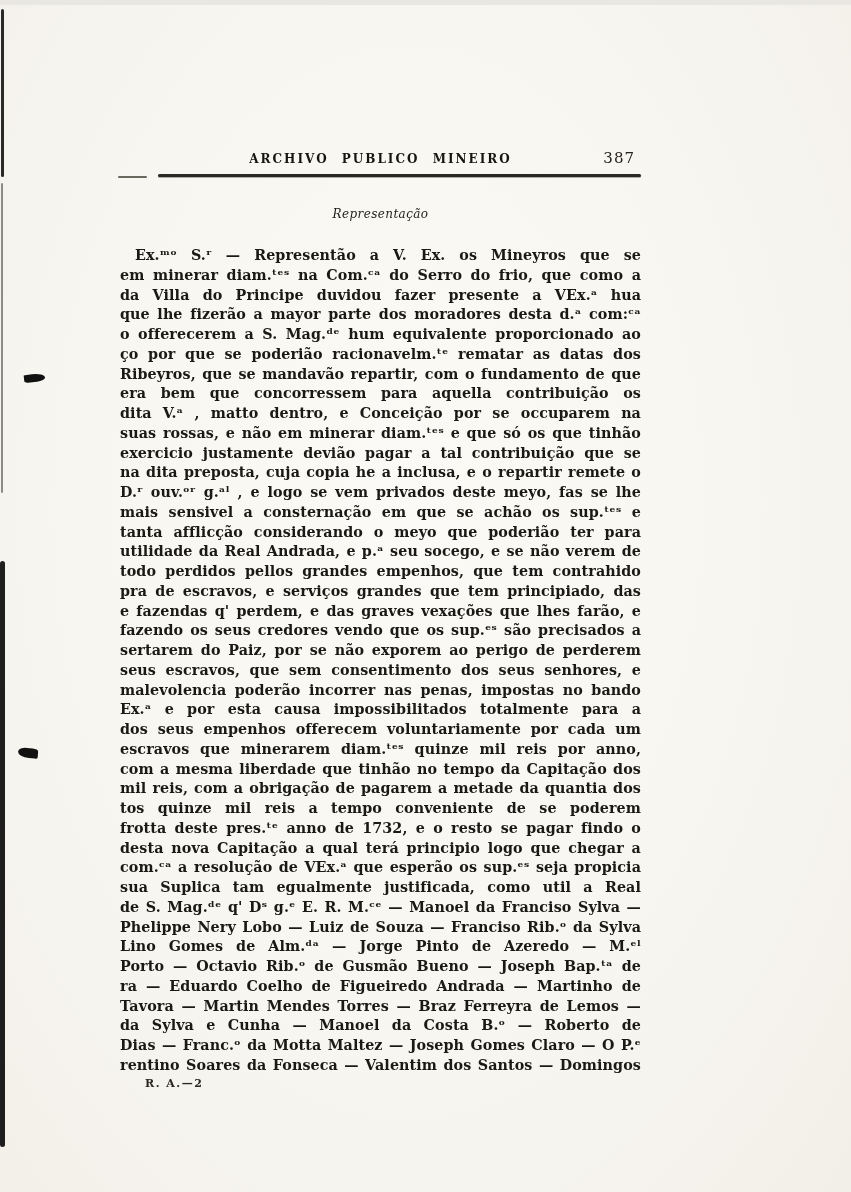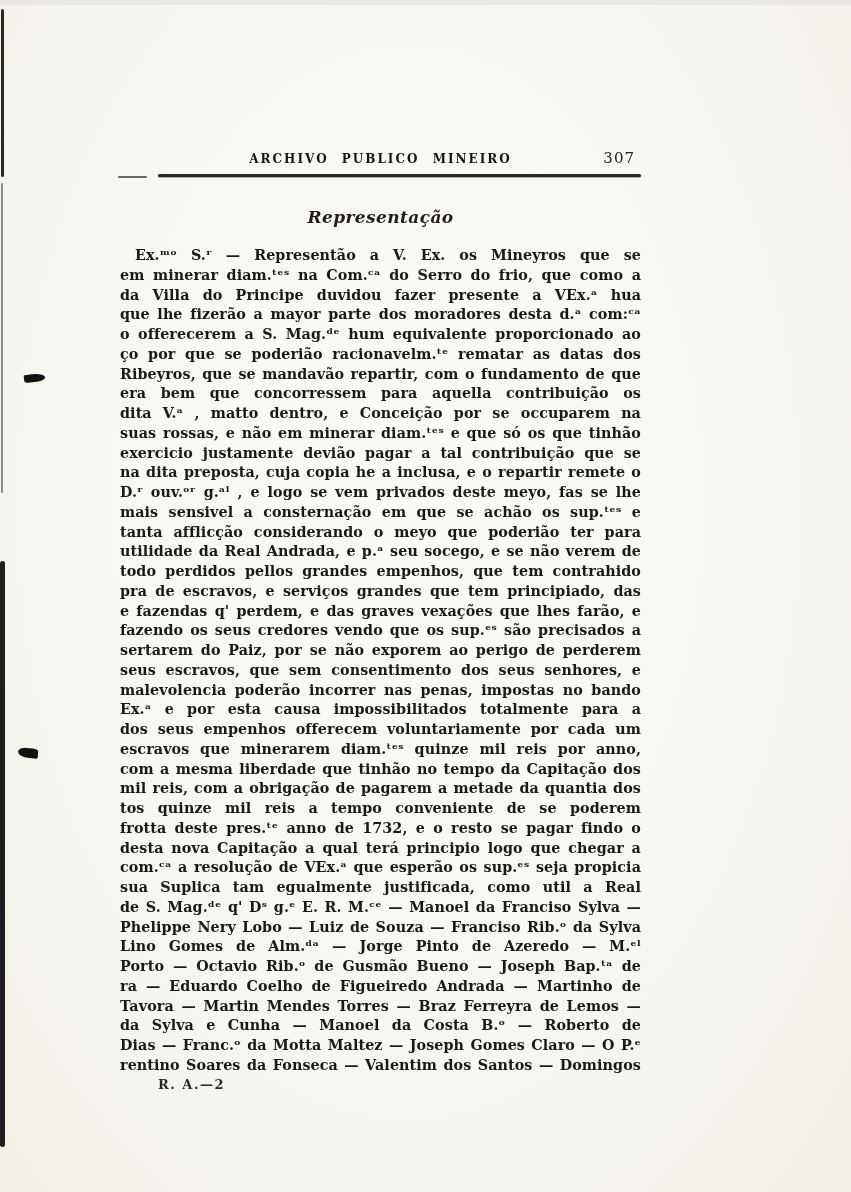--- a/index.html
+++ b/index.html
@@ -79,22 +79,22 @@
     border-radius: 1px;
   }
 
   
   .doc-title {
     position: absolute;
     left: 120px; top: 202px;
     width: 521px;
     text-align: center;
     font-style: italic;
-    font-weight: bold;
-    font-size: 17px;
+    font-weight: normal;
+    font-size: 12px;
     letter-spacing: .4px;
     color: #211e1a;
   }
 
   
   .body-block {
     position: absolute;
     left: 120px; top: 241px;
     width: 521px;
   }
@@ -109,42 +109,42 @@
     text-align: justify;
     text-align-last: justify;
     white-space: normal;
     overflow: hidden;
   }
   .text-line:first-child { text-indent: 15px; }
 
   
   .footer-mark {
     position: absolute;
-    left: 158px; top: 1072px;
-    font-size: 13px;
+    left: 145px; top: 1072px;
+    font-size: 11px;
     font-weight: bold;
     letter-spacing: 1.5px;
     color: #2a2723;
     text-align: center;
   }
 </style>
 </head>
 <body>
 
 <div class="sheet">
 
   <div class="edge-bar edge-a"></div>
   <div class="edge-bar edge-b"></div>
   <div class="edge-bar edge-c"></div>
   <div class="smudge smudge-1"></div>
   <div class="smudge smudge-2"></div>
 
   <div class="header-row">
     <span class="journal-title">ARCHIVO  PUBLICO  MINEIRO</span>
-    <span class="page-number">307</span>
+    <span class="page-number">387</span>
   </div>
   <div class="header-rule-main"></div>
   <div class="header-rule-dash"></div>
 
   <div class="doc-title">Representação</div>
 
   <div class="body-block">
       <div class="text-line">Ex.ᵐᵒ S.ʳ — Representão a V. Ex. os Mineyros que se occupavão</div>
       <div class="text-line">em minerar diam.ᵗᵉˢ na Com.ᶜᵃ do Serro do frio, que como a Camara</div>
       <div class="text-line">da Villa do Principe duvidou fazer presente a VEx.ᵃ hua preposta</div>

